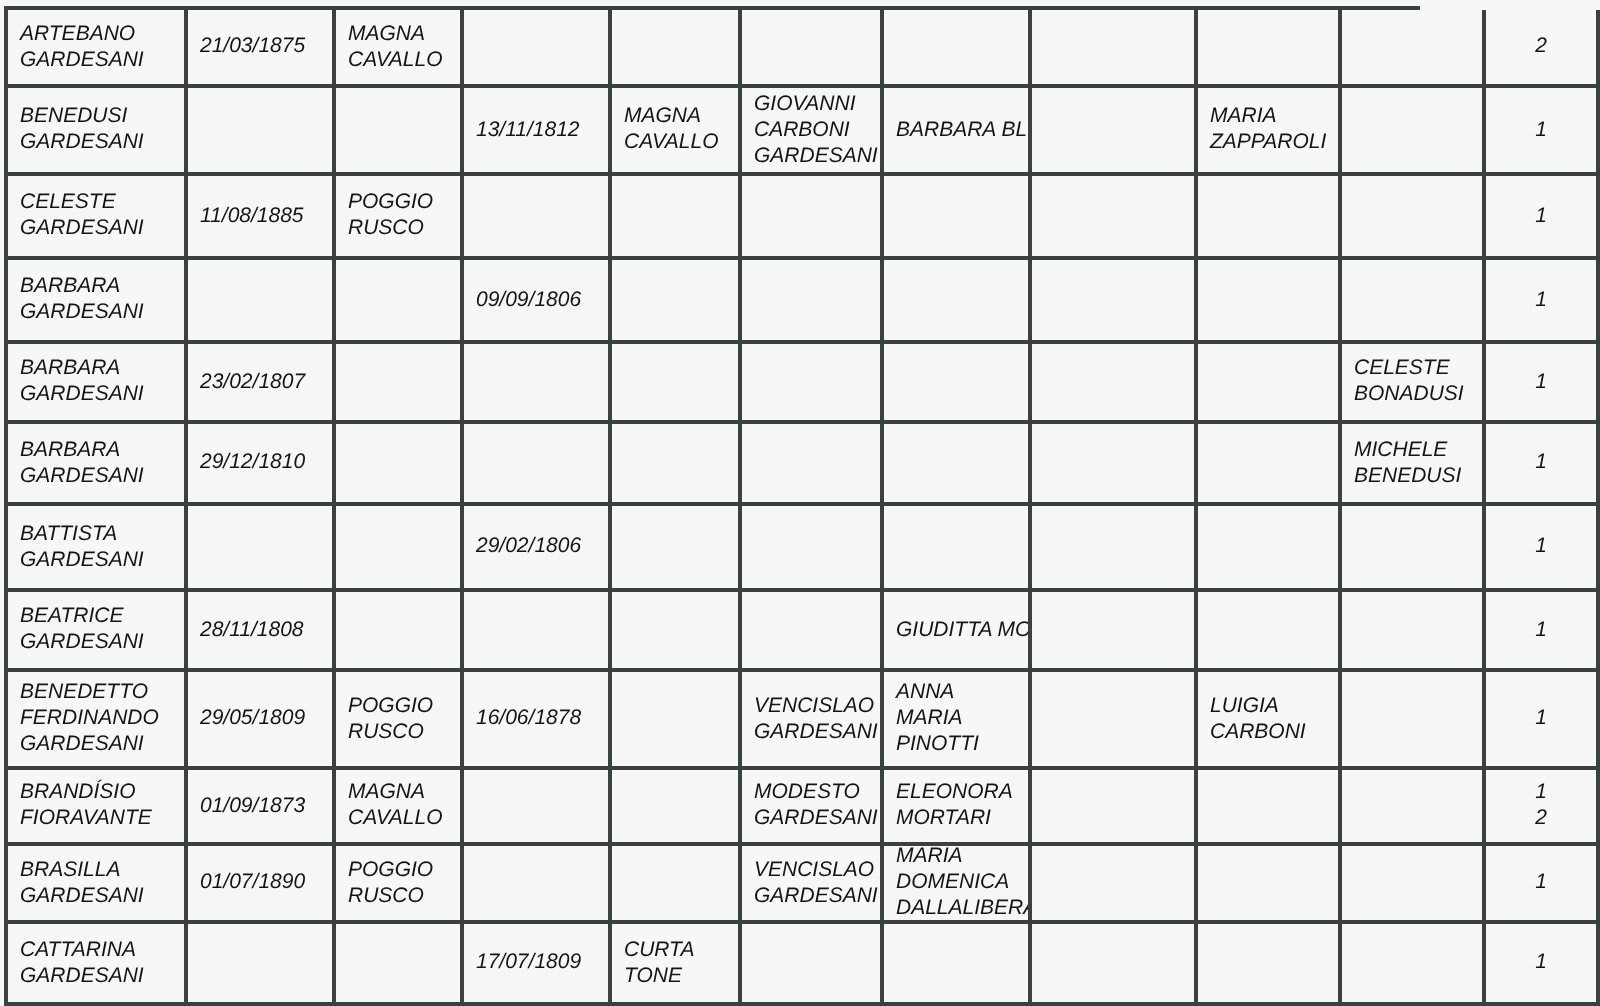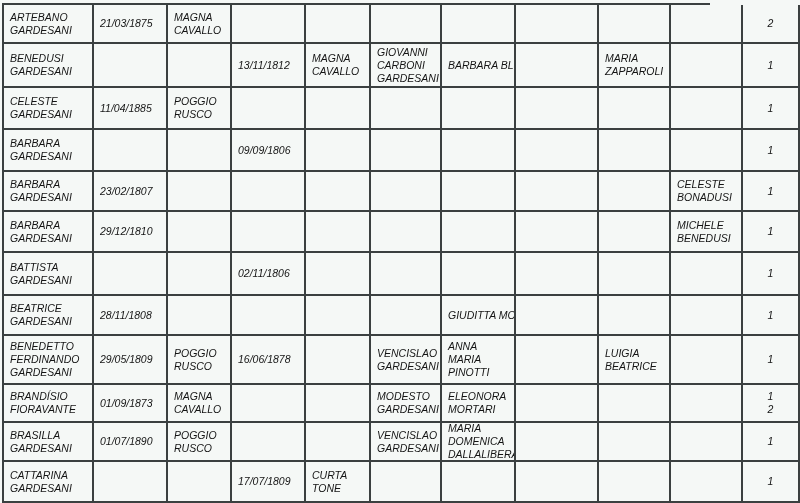--- a/index.html
+++ b/index.html
@@ -52,42 +52,42 @@
     <div class="row"><div class="cell c0">ARTEBANO
 GARDESANI</div><div class="cell c1">21/03/1875</div><div class="cell c2">MAGNA
 CAVALLO</div><div class="cell c3"></div><div class="cell c4"></div><div class="cell c5"></div><div class="cell c6"></div><div class="cell c7"></div><div class="cell c8"></div><div class="cell c9"></div><div class="cell c10">2</div></div>
     <div class="row"><div class="cell c0">BENEDUSI
 GARDESANI</div><div class="cell c1"></div><div class="cell c2"></div><div class="cell c3">13/11/1812</div><div class="cell c4">MAGNA
 CAVALLO</div><div class="cell c5">GIOVANNI
 CARBONI
 GARDESANI</div><div class="cell c6">BARBARA BLÙ</div><div class="cell c7"></div><div class="cell c8">MARIA
 ZAPPAROLI</div><div class="cell c9"></div><div class="cell c10">1</div></div>
     <div class="row"><div class="cell c0">CELESTE
-GARDESANI</div><div class="cell c1">11/04/1885</div><div class="cell c2">POGGIO
+GARDESANI</div><div class="cell c1">11/08/1885</div><div class="cell c2">POGGIO
 RUSCO</div><div class="cell c3"></div><div class="cell c4"></div><div class="cell c5"></div><div class="cell c6"></div><div class="cell c7"></div><div class="cell c8"></div><div class="cell c9"></div><div class="cell c10">1</div></div>
     <div class="row"><div class="cell c0">BARBARA
 GARDESANI</div><div class="cell c1"></div><div class="cell c2"></div><div class="cell c3">09/09/1806</div><div class="cell c4"></div><div class="cell c5"></div><div class="cell c6"></div><div class="cell c7"></div><div class="cell c8"></div><div class="cell c9"></div><div class="cell c10">1</div></div>
     <div class="row"><div class="cell c0">BARBARA
 GARDESANI</div><div class="cell c1">23/02/1807</div><div class="cell c2"></div><div class="cell c3"></div><div class="cell c4"></div><div class="cell c5"></div><div class="cell c6"></div><div class="cell c7"></div><div class="cell c8"></div><div class="cell c9">CELESTE
 BONADUSI</div><div class="cell c10">1</div></div>
     <div class="row"><div class="cell c0">BARBARA
 GARDESANI</div><div class="cell c1">29/12/1810</div><div class="cell c2"></div><div class="cell c3"></div><div class="cell c4"></div><div class="cell c5"></div><div class="cell c6"></div><div class="cell c7"></div><div class="cell c8"></div><div class="cell c9">MICHELE
 BENEDUSI</div><div class="cell c10">1</div></div>
     <div class="row"><div class="cell c0">BATTISTA
-GARDESANI</div><div class="cell c1"></div><div class="cell c2"></div><div class="cell c3">02/11/1806</div><div class="cell c4"></div><div class="cell c5"></div><div class="cell c6"></div><div class="cell c7"></div><div class="cell c8"></div><div class="cell c9"></div><div class="cell c10">1</div></div>
+GARDESANI</div><div class="cell c1"></div><div class="cell c2"></div><div class="cell c3">29/02/1806</div><div class="cell c4"></div><div class="cell c5"></div><div class="cell c6"></div><div class="cell c7"></div><div class="cell c8"></div><div class="cell c9"></div><div class="cell c10">1</div></div>
     <div class="row"><div class="cell c0">BEATRICE
 GARDESANI</div><div class="cell c1">28/11/1808</div><div class="cell c2"></div><div class="cell c3"></div><div class="cell c4"></div><div class="cell c5"></div><div class="cell c6">GIUDITTA MOJ</div><div class="cell c7"></div><div class="cell c8"></div><div class="cell c9"></div><div class="cell c10">1</div></div>
     <div class="row"><div class="cell c0">BENEDETTO
 FERDINANDO
 GARDESANI</div><div class="cell c1">29/05/1809</div><div class="cell c2">POGGIO
 RUSCO</div><div class="cell c3">16/06/1878</div><div class="cell c4"></div><div class="cell c5">VENCISLAO
 GARDESANI</div><div class="cell c6">ANNA
 MARIA
 PINOTTI</div><div class="cell c7"></div><div class="cell c8">LUIGIA
-BEATRICE</div><div class="cell c9"></div><div class="cell c10">1</div></div>
+CARBONI</div><div class="cell c9"></div><div class="cell c10">1</div></div>
     <div class="row"><div class="cell c0">BRANDÍSIO
 FIORAVANTE</div><div class="cell c1">01/09/1873</div><div class="cell c2">MAGNA
 CAVALLO</div><div class="cell c3"></div><div class="cell c4"></div><div class="cell c5">MODESTO
 GARDESANI</div><div class="cell c6">ELEONORA
 MORTARI</div><div class="cell c7"></div><div class="cell c8"></div><div class="cell c9"></div><div class="cell c10">1
 2</div></div>
     <div class="row"><div class="cell c0">BRASILLA
 GARDESANI</div><div class="cell c1">01/07/1890</div><div class="cell c2">POGGIO
 RUSCO</div><div class="cell c3"></div><div class="cell c4"></div><div class="cell c5">VENCISLAO
 GARDESANI</div><div class="cell c6">MARIA

